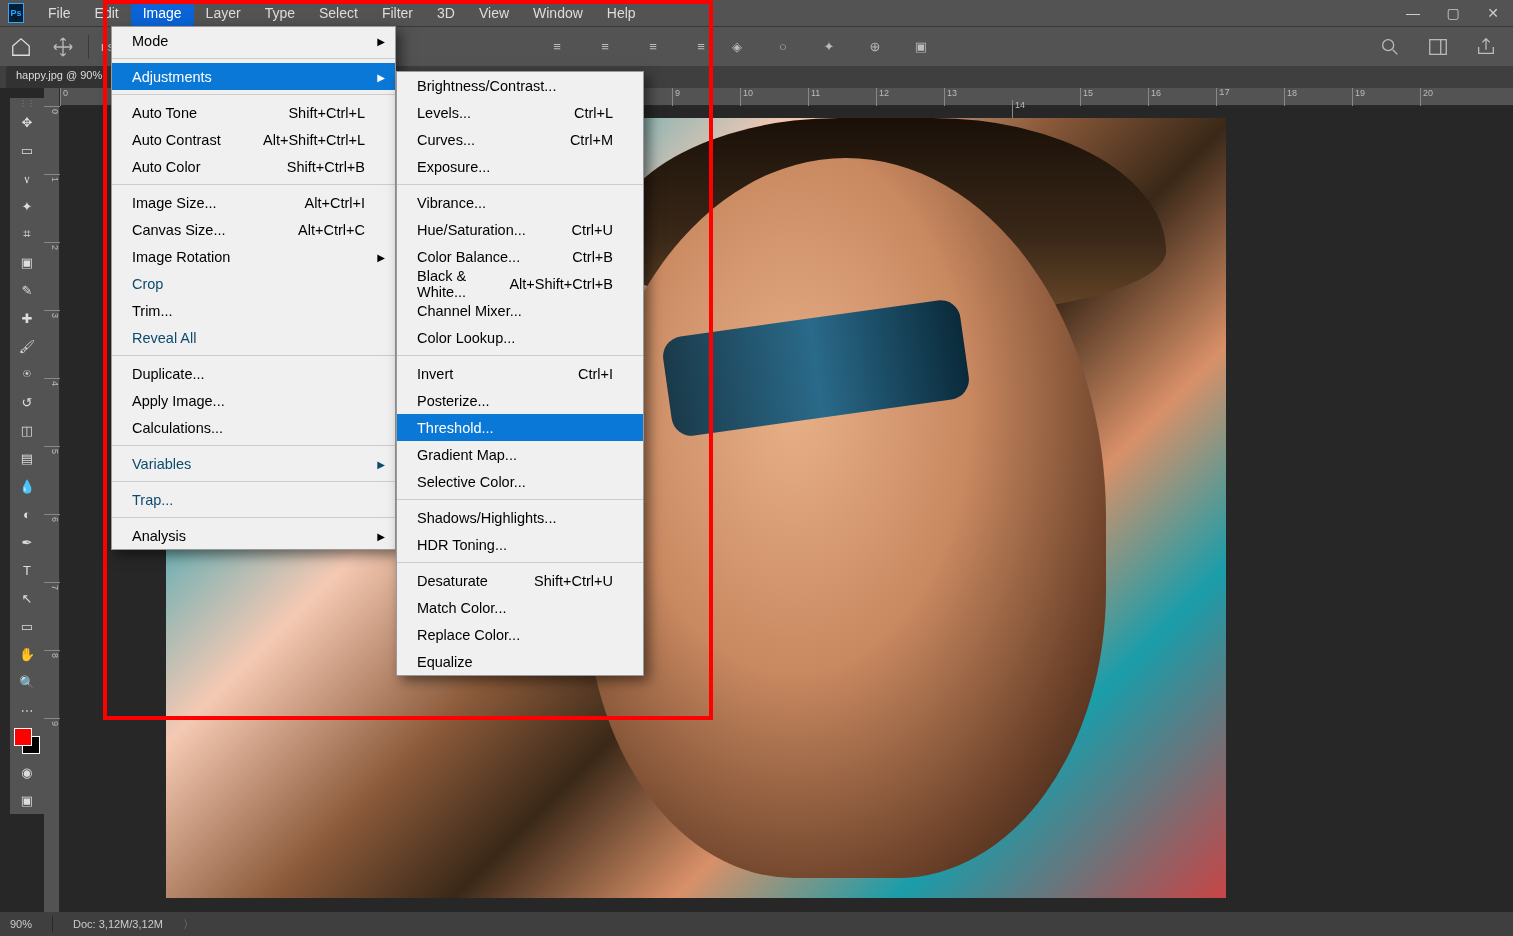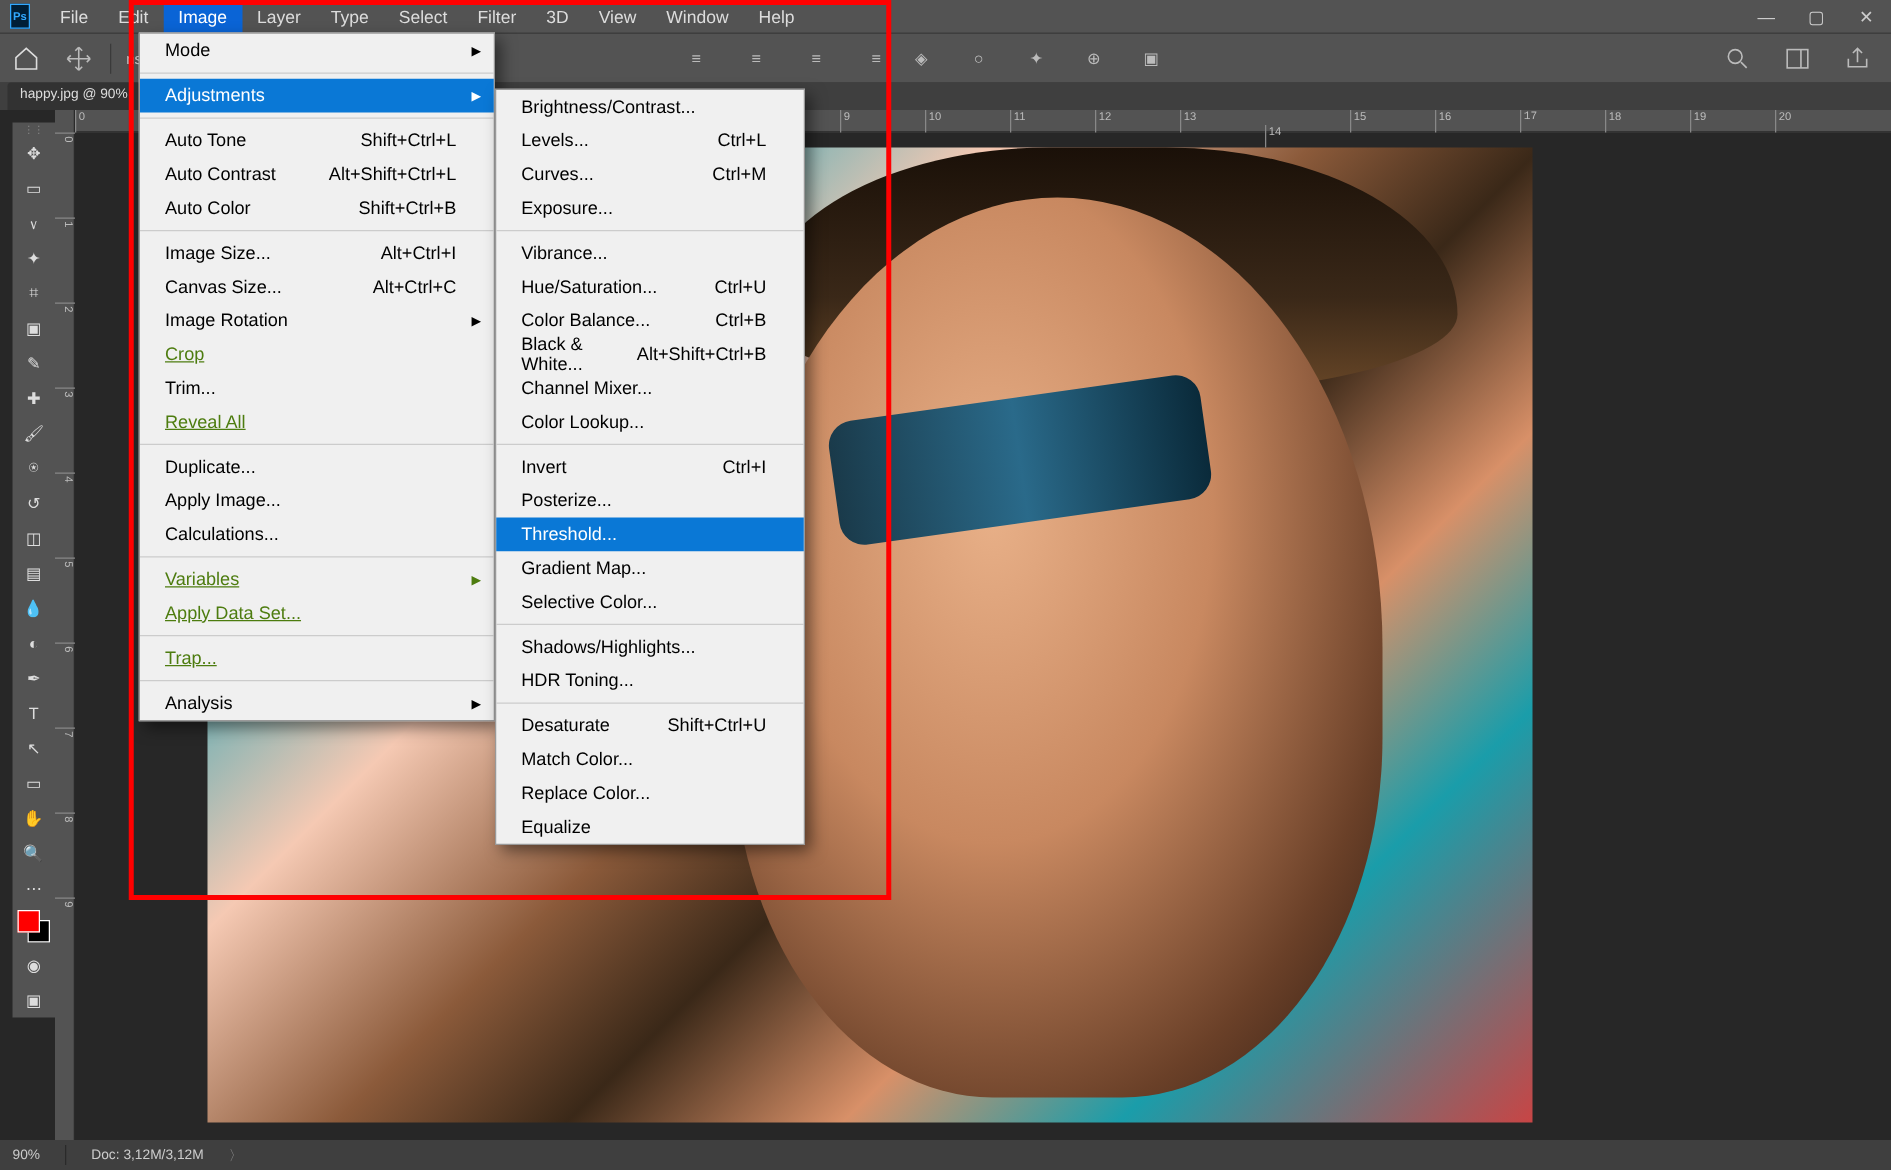--- a/index.html
+++ b/index.html
@@ -47,21 +47,21 @@
 .photo { position:absolute; left:106px; top:12px; width:1060px; height:780px; background:linear-gradient(135deg,#0a6d7a 0%,#2aa3b5 18%,#f5c9b3 34%,#8b5a3a 48%,#3a2818 58%,#d89068 70%,#1a9daa 82%,#c84545 100%); }
 
 .photo .face { position:absolute; left:420px; top:40px; width:520px; height:720px; background:radial-gradient(ellipse at 40% 35%, #e8b088 0%, #c88860 40%, #6a4028 75%, #2a1810 100%); border-radius:50% 50% 40% 40%; }
 .photo .glasses { position:absolute; left:500px; top:200px; width:300px; height:100px; background:linear-gradient(90deg,#1a3a4a, #2a6a8a, #0a2a3a); border-radius:20px; transform:rotate(-8deg);}
 .photo .hair { position:absolute; left:440px; top:0; width:560px; height:200px; background:linear-gradient(180deg,#1a1008 0%, #3a2818 60%, #6a4828 100%); border-radius:50% 50% 60% 60% / 80% 80% 40% 40%;}
 
 
 .dropdown { position:absolute; background:#f0f0f0; border:1px solid #999; box-shadow:5px 5px 12px rgba(0,0,0,.5); z-index:100; }
 .dropdown .row { display:flex; align-items:center; height:27px; padding:0 30px 0 20px; color:#000; font-size:14.5px; position:relative;}
 .dropdown .row.highlight { background:#0a78d6; color:#fff; }
-.dropdown .row.disabled { color:#4d7c0f;text-decoration:underline; }
+.dropdown .row.disabled { color:#0c4a6e; }
 .dropdown .row .shortcut { margin-left:auto; padding-left:40px; }
 .dropdown .row .arrow { position:absolute; right:10px; top:50%; transform:translateY(-50%); font-size:10px; }
 .dropdown hr { border:none; border-top:1px solid #ccc; margin:4px 0; }
 
 
 .redbox { position:absolute; border:4px solid #ff0000; z-index:200; pointer-events:none; }
 
 
 .statusbar { position:absolute; left:0; right:0; bottom:0; height:24px; background:#3f3f3f; display:flex; align-items:center; padding:0 10px; font-size:11px; color:#ccc; gap:20px;}
 .statusbar .divider { width:1px; height:16px; background:#2a2a2a;}
@@ -275,23 +275,20 @@
       <span>Apply Image...</span>
     </div>
     <div class="row">
       <span>Calculations...</span>
     </div>
     <hr>
     <div class="row disabled">
       <span>Variables</span>
       <span class="arrow">▶</span>
     </div>
-    <div class="row disabled">
-      <span>Apply Data Set...</span>
-    </div>
     <hr>
     <div class="row disabled">
       <span>Trap...</span>
     </div>
     <hr>
     <div class="row">
       <span>Analysis</span>
       <span class="arrow">▶</span>
     </div>
   </div>

